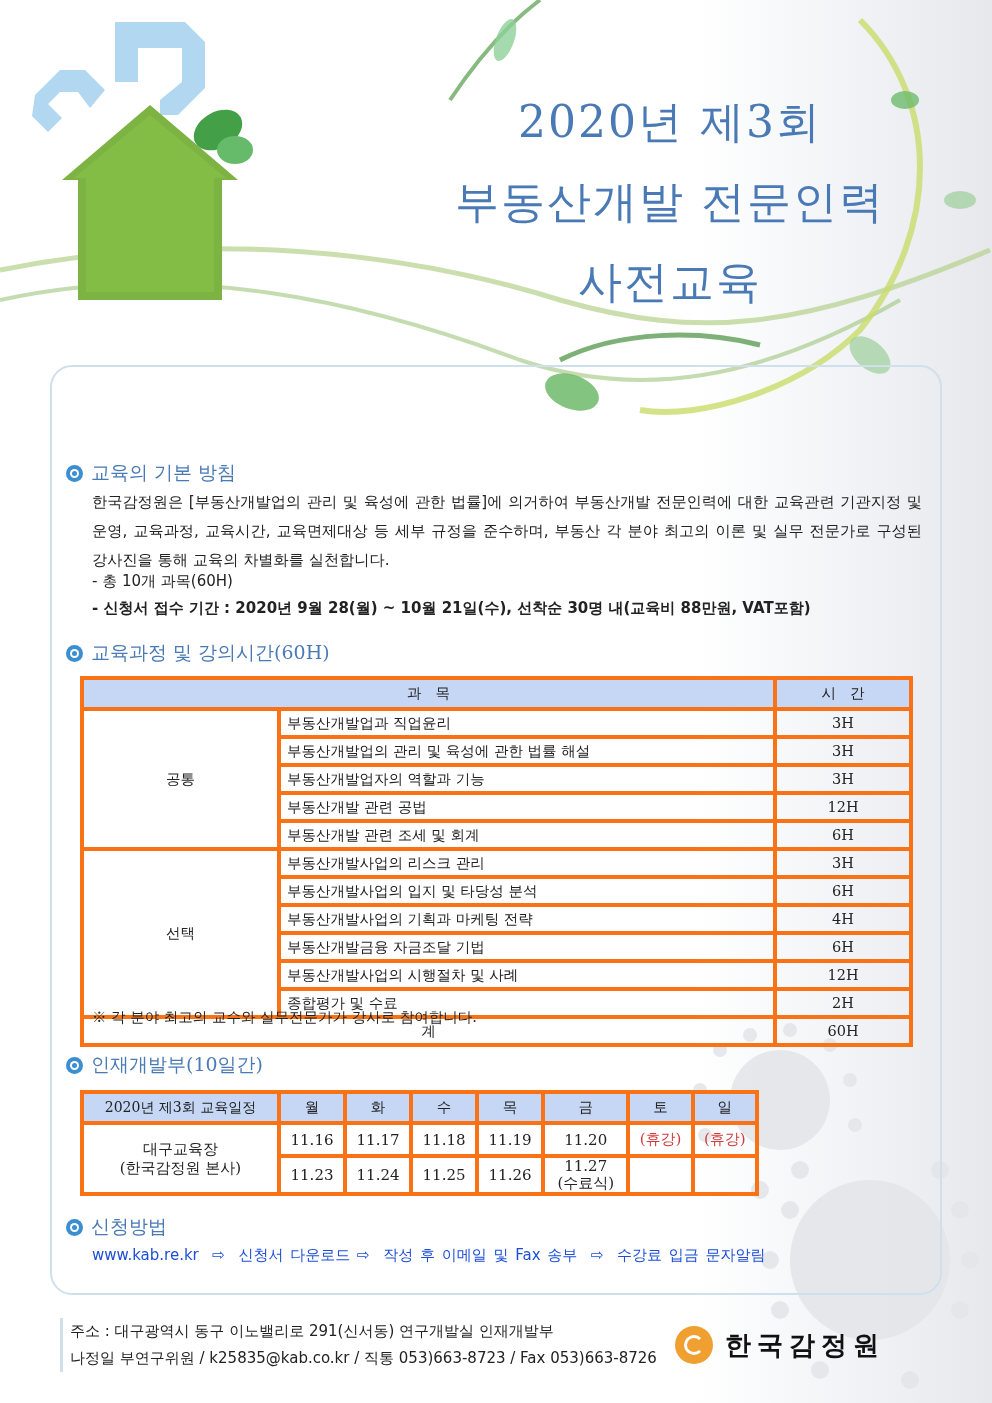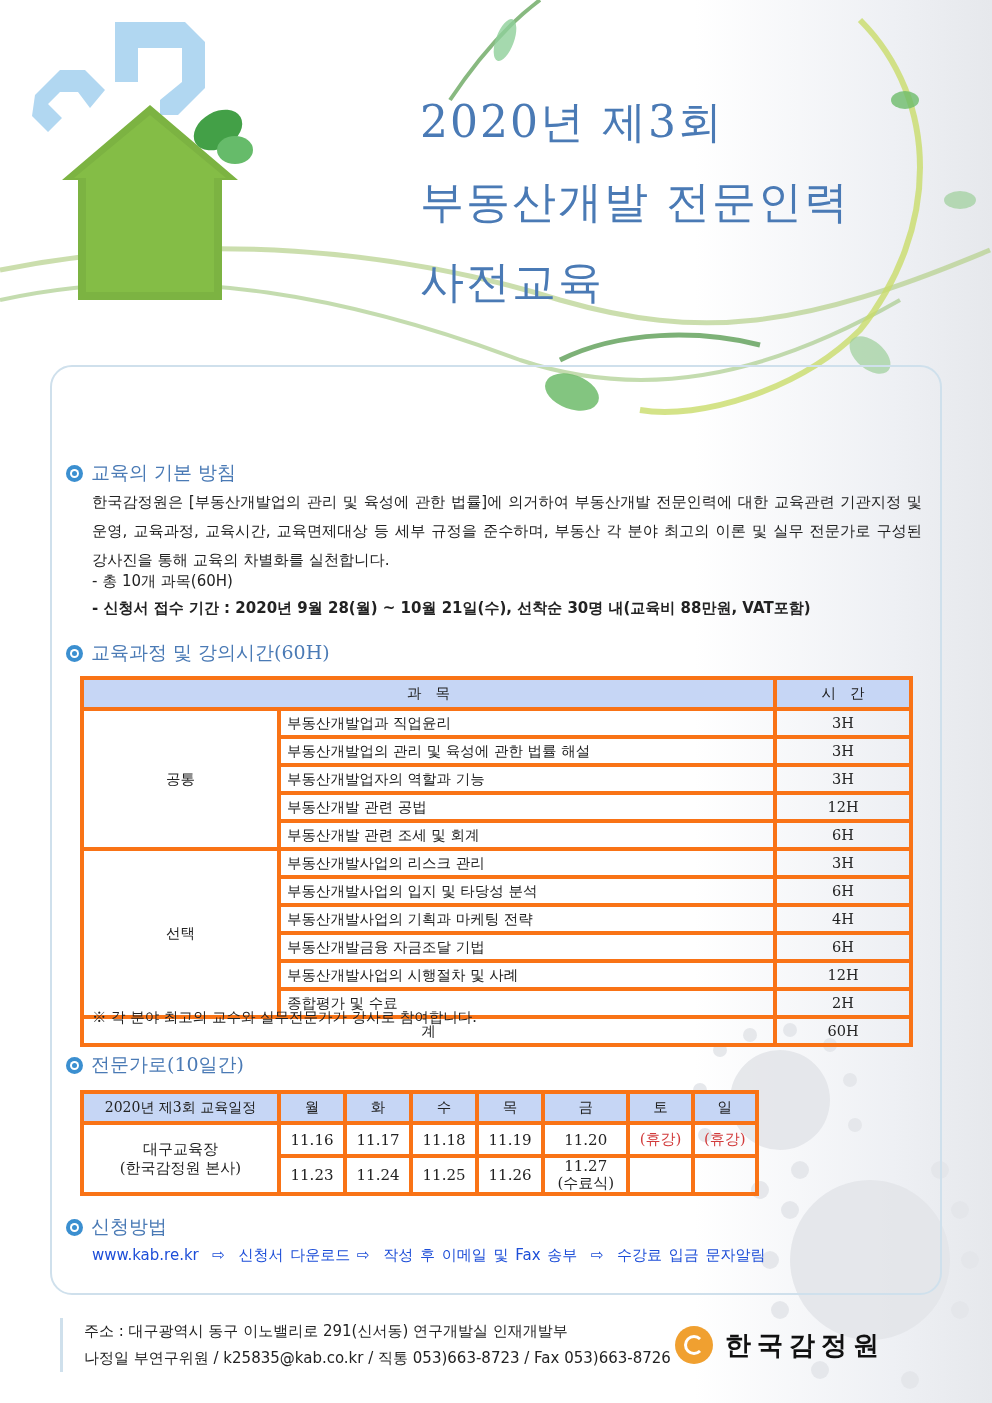--- a/index.html
+++ b/index.html
@@ -2,42 +2,42 @@
 <html><head>
 <meta charset="utf-8">
 <style>
   html,body{margin:0;padding:0;}
   body{width:992px;height:1403px;position:relative;overflow:hidden;
     background:linear-gradient(90deg,#ffffff 0%,#ffffff 70%,#eef0f4 90%,#e6e8ec 100%);
     font-family:"DejaVu Sans","Liberation Sans",sans-serif;color:#222;}
   .serif{font-family:"DejaVu Serif","Liberation Serif",serif;}
   
   .deco{position:absolute;pointer-events:none;}
-  .title{position:absolute;left:420px;top:82px;width:500px;color:#4a7ab5;
+  .title{position:absolute;left:420px;top:82px;width:500px;text-align:center;color:#4a7ab5;
     font-family:"DejaVu Serif","Liberation Serif",serif;font-size:44px;line-height:80px;letter-spacing:2px;}
   .panel{position:absolute;left:50px;top:365px;width:892px;height:930px;border:2px solid #cfe0ec;border-radius:22px;
     box-sizing:border-box;}
   .sec-h{position:absolute;left:66px;display:flex;align-items:center;font-family:"DejaVu Serif","Liberation Serif",serif;
     color:#4a7ab5;font-size:19px;}
   .sec-icon{width:17px;height:17px;border-radius:50%;background:#3b8fd0;position:relative;margin-right:8px;flex:none;}
   .sec-icon::after{content:"";position:absolute;left:4px;top:4px;width:9px;height:9px;border-radius:50%;background:#fff;}
   .sec-icon::before{content:"";position:absolute;left:6px;top:6px;width:5px;height:5px;border-radius:50%;background:#3b8fd0;z-index:1;}
   .para{position:absolute;left:92px;top:488px;width:830px;font-size:15.2px;line-height:29px;color:#222;text-align:justify;}
   .bullet{position:absolute;left:92px;font-size:15px;color:#222;}
   .bold{font-weight:bold;}
   table{border-collapse:collapse;position:absolute;font-family:"DejaVu Serif","Liberation Serif",serif;}
   td,th{border:4px solid #f97316;font-weight:normal;font-size:14.5px;color:#222;padding:0;}
   th{background:#c6d6f5;height:27px;}
   .course td{height:24px;}
   .course .subj{text-align:left;padding-left:6px;}
   .course .hrs{text-align:center;}
   .sched td{text-align:center;font-size:15px;}
   .red{color:#d23b3b;}
   .apply{position:absolute;left:92px;top:1246px;font-size:15px;color:#1d4ed8;word-spacing:2px;}
-  .footer{position:absolute;left:60px;top:1318px;border-left:3px solid #cfe0ec;padding-left:21px;font-size:15px;line-height:27px;color:#222;}
+  .footer{position:absolute;left:60px;top:1318px;border-left:3px solid #cfe0ec;padding-left:7px;font-size:15px;line-height:27px;color:#222;}
   .logo{position:absolute;left:675px;top:1326px;display:flex;align-items:center;}
   .logo-mark{width:38px;height:38px;border-radius:50%;background:#f0a030;position:relative;}
   .logo-mark::after{content:"";position:absolute;left:9px;top:9px;width:14px;height:14px;border:3px solid #fff;border-radius:50%;border-right-color:transparent;}
   .logo-text{font-size:26px;font-weight:bold;margin-left:12px;letter-spacing:6px;color:#111;}
 </style>
 </head>
 <body>
 
 <svg class="deco" style="left:0;top:0" width="992" height="460" viewBox="0 0 992 460">
 
@@ -165,21 +165,21 @@
   <tr>
     <td colspan="2" style="text-align:center">계</td>
     <td class="hrs">60H</td>
   </tr>
 </tbody>
   </table>
 <div class="serif" style="position:absolute;left:92px;top:1008px;font-size:14.5px;color:#222">※ 각 분야 최고의 교수와 실무전문가가 강사로 참여합니다.</div>
 
 <div class="sec-h" style="top:1052px">
   <span class="sec-icon"></span>
-  <span>전문가로(10일간)</span>
+  <span>인재개발부(10일간)</span>
 </div>
 <table class="sched" style="left:80px;top:1090px;width:679px;">
   <tbody>
       <tr>
     <th style="width:193px;font-size:14px">2020년 제3회 교육일정</th>
     <th>월</th>
     <th>화</th>
     <th>수</th>
     <th>목</th>
     <th>금</th>

